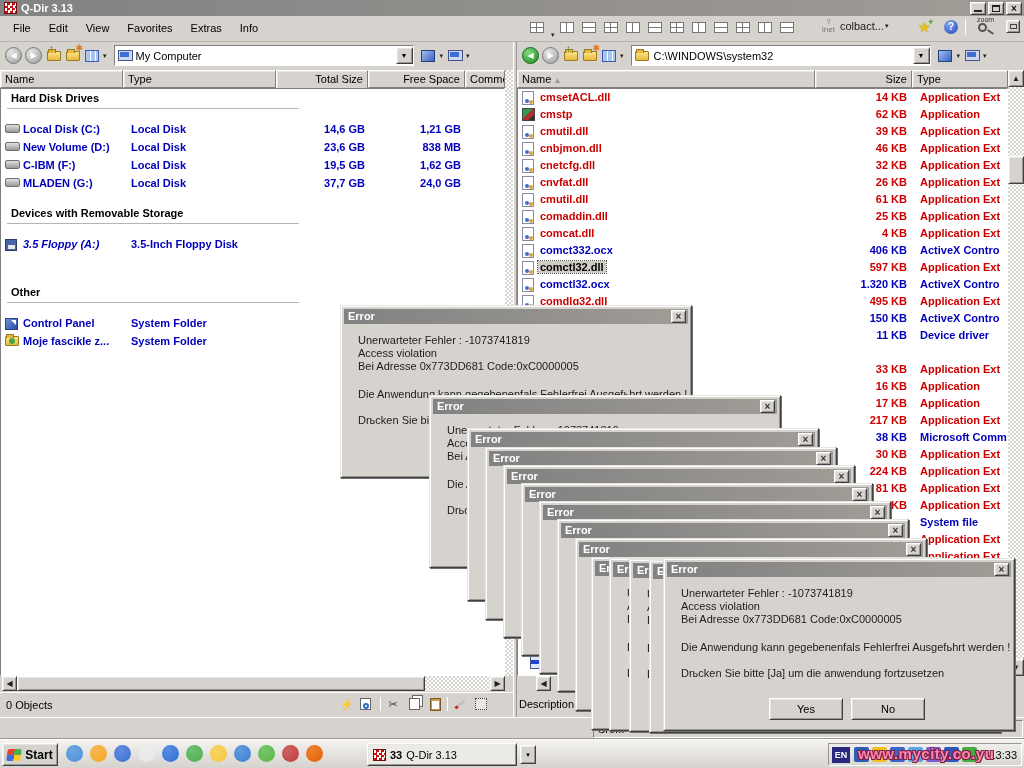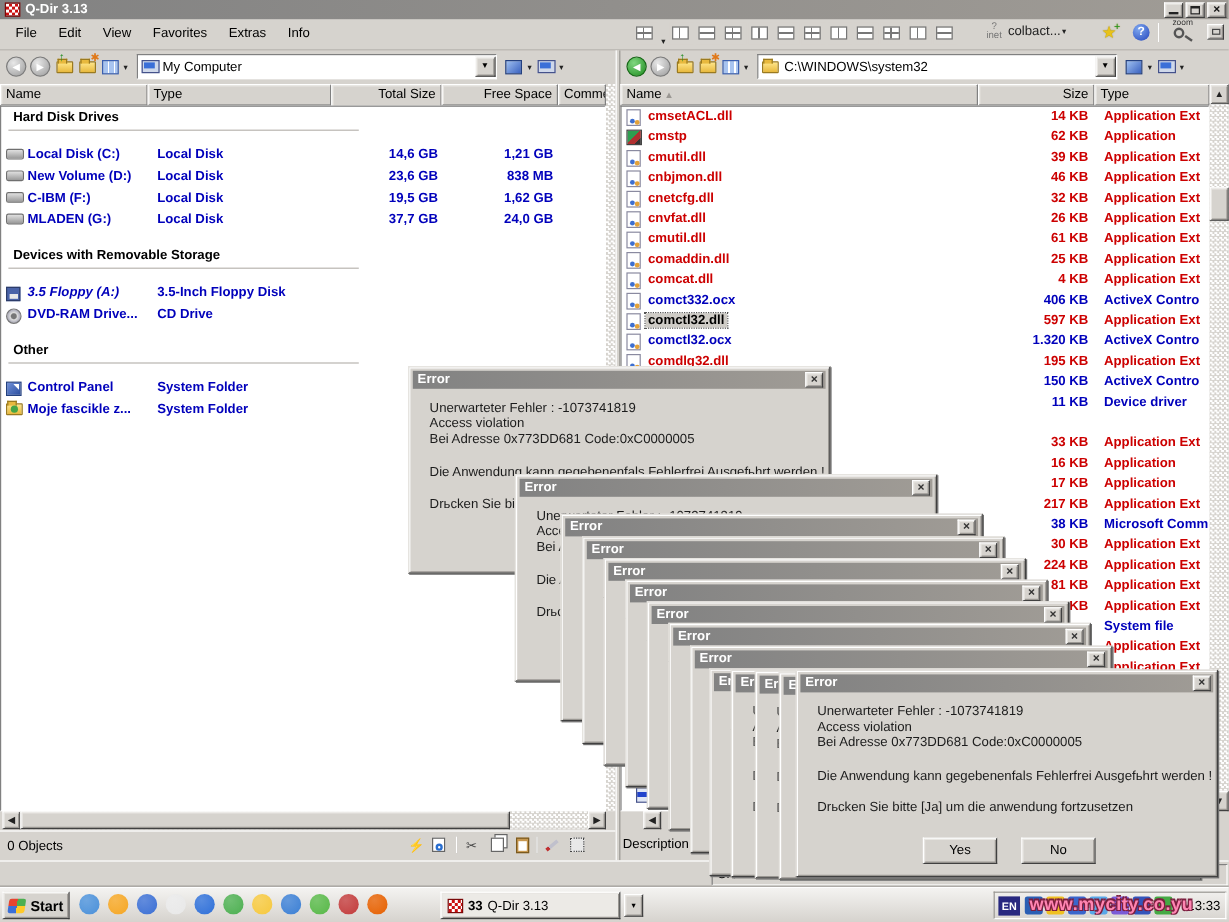--- a/index.html
+++ b/index.html
@@ -18,21 +18,21 @@
   .sel { background:#cfccc6; outline:1px dotted #555; }
   .cell-r { position:absolute; text-align:right; }
   .grp-label { font-weight:bold; color:#000; }
   .grp-line { position:absolute; height:1px; background:#b8b5b0; }
   .scroll-track { background-color:#efefef; background-image:repeating-conic-gradient(#ffffff 0 25%, #d6d3ce 0 50%); background-size:4px 4px; }
   .sb-btn { background:#d6d3ce; border:1px solid; border-color:#ffffff #404040 #404040 #ffffff; box-shadow:inset 1px 1px 0 #e8e6e2, inset -1px -1px 0 #9a9792; font-size:8px; color:#222; display:flex; align-items:center; justify-content:center; }
   .dlg { position:absolute; width:352px; height:173px; background:#d6d3ce; border:1px solid; border-color:#e6e4e0 #404040 #404040 #e6e4e0; box-shadow:inset 1px 1px 0 #fff, inset -1px -1px 0 #9a9792, 1px 1px 0 #707070; }
   .dlg-title { position:absolute; left:3px; top:3px; right:3px; height:15px; padding:1px 4px; font-size:11px; line-height:13px; }
   .dlg-close { position:absolute; right:2px; top:1px; width:15px; height:13px; font-size:10px; font-weight:bold; line-height:11px; text-align:center; color:#333; cursor:default; }
   .dlg-line { position:absolute; left:17px; color:#1c1c1c; white-space:nowrap; }
-  .dlg-btn { position:absolute; width:62px; height:22px; text-align:center; line-height:20px; color:#000; }
+  .dlg-btn { position:absolute; width:74px; height:22px; text-align:center; line-height:20px; color:#000; }
   .menu-item { display:inline-block; padding:4px 9px; color:#000; }
   .lay-btn { display:inline-block; width:20px; height:18px; margin-right:2px; background:#d6d3ce; position:relative; }
   .lay-glyph { position:absolute; left:2px; top:3px; width:14px; height:11px; background:#fff; border:1px solid #777; }
   .lg-v .lay-glyph { background:linear-gradient(90deg,#fff 5px,#777 5px 6px,#fff 6px); }
   .lg-h .lay-glyph { background:linear-gradient(#fff 4px,#777 4px 5px,#fff 5px); }
   .lg-q .lay-glyph { background:linear-gradient(90deg,transparent 5px,#777 5px 6px,transparent 6px),linear-gradient(#fff 4px,#777 4px 5px,#fff 5px); }
   .ic { display:inline-block; vertical-align:middle; }
   .ic-dll { width:12px; height:14px; background:#fff; border:1px solid #8a8aa0; position:relative; }
   .ic-dll::before { content:""; position:absolute; left:2px; top:7px; width:4px; height:4px; background:#3d6fd0; border-radius:50%; }
   .ic-dll::after { content:""; position:absolute; left:6px; top:8px; width:4px; height:4px; background:#e2a23a; border-radius:50%; }
@@ -181,27 +181,20 @@
     </div>
     <div class="abs grp-label" style="left: 10px; top: 118px;">Devices with Removable Storage</div>
     <div class="grp-line" style="left: 6px; top: 134px; width: 292px;"></div>
     <div class="row" style="left: 0px; top: 148px; width: 503px;">
       <div class="ic ic-floppy" style="position: absolute; left: 4px; top: 2px;"></div>
       <div class="abs clr-blue" style="left: 22px; top: 1px; font-style: italic;">3.5 Floppy (A:)</div>
       <div class="abs clr-blue" style="left: 130px; top: 1px;">3.5-Inch Floppy Disk</div>
       <div class="cell-r clr-blue" style="left: 276px; top: 1px; width: 88px;"></div>
       <div class="cell-r clr-blue" style="left: 368px; top: 1px; width: 92px;"></div>
     </div>
-    <div class="row" style="left: 0px; top: 166px; width: 503px;">
-      <div class="ic ic-cd" style="position: absolute; left: 4px; top: 2px;"></div>
-      <div class="abs clr-blue" style="left: 22px; top: 1px;">DVD-RAM Drive...</div>
-      <div class="abs clr-blue" style="left: 130px; top: 1px;">CD Drive</div>
-      <div class="cell-r clr-blue" style="left: 276px; top: 1px; width: 88px;"></div>
-      <div class="cell-r clr-blue" style="left: 368px; top: 1px; width: 92px;"></div>
-    </div>
     <div class="abs grp-label" style="left: 10px; top: 197px;">Other</div>
     <div class="grp-line" style="left: 6px; top: 213px; width: 292px;"></div>
     <div class="row" style="left: 0px; top: 227px; width: 503px;">
       <div class="ic ic-cpanel" style="position: absolute; left: 4px; top: 2px;"></div>
       <div class="abs clr-blue" style="left: 22px; top: 1px;">Control Panel</div>
       <div class="abs clr-blue" style="left: 130px; top: 1px;">System Folder</div>
       <div class="cell-r clr-blue" style="left: 276px; top: 1px; width: 88px;"></div>
       <div class="cell-r clr-blue" style="left: 368px; top: 1px; width: 92px;"></div>
     </div>
     <div class="row" style="left: 0px; top: 245px; width: 503px;">
@@ -349,21 +342,21 @@
     </div>
     <div class="row" style="left: 0px; top: 188px; width: 489px;">
       <div class="ic ic-dll" style="position: absolute; left: 4px; top: 1px;"></div>
       <div class="abs clr-blue" style="left: 20px; top: 1px; padding: 0px 2px;">comctl32.ocx</div>
       <div class="cell-r clr-blue" style="left: 292px; top: 1px; width: 97px;">1.320 KB</div>
       <div class="abs clr-blue" style="left: 402px; top: 1px;">ActiveX Contro</div>
     </div>
     <div class="row" style="left: 0px; top: 205px; width: 489px;">
       <div class="ic ic-dll" style="position: absolute; left: 4px; top: 1px;"></div>
       <div class="abs clr-red" style="left: 20px; top: 1px; padding: 0px 2px;">comdlg32.dll</div>
-      <div class="cell-r clr-red" style="left: 292px; top: 1px; width: 97px;">195 KB</div>
+      <div class="cell-r clr-red" style="left: 292px; top: 1px; width: 97px;">495 KB</div>
       <div class="abs clr-red" style="left: 402px; top: 1px;">Application Ext</div>
     </div>
     <div class="row" style="left: 0px; top: 222px; width: 489px;">
       <div class="ic ic-dll" style="position: absolute; left: 4px; top: 1px;"></div>
       <div class="cell-r clr-blue" style="left: 292px; top: 1px; width: 97px;">150 KB</div>
       <div class="abs clr-blue" style="left: 402px; top: 1px;">ActiveX Contro</div>
     </div>
     <div class="row" style="left: 0px; top: 239px; width: 489px;">
       <div class="ic ic-dll" style="position: absolute; left: 4px; top: 1px;"></div>
       <div class="cell-r clr-blue" style="left: 292px; top: 1px; width: 97px;">11 KB</div>

